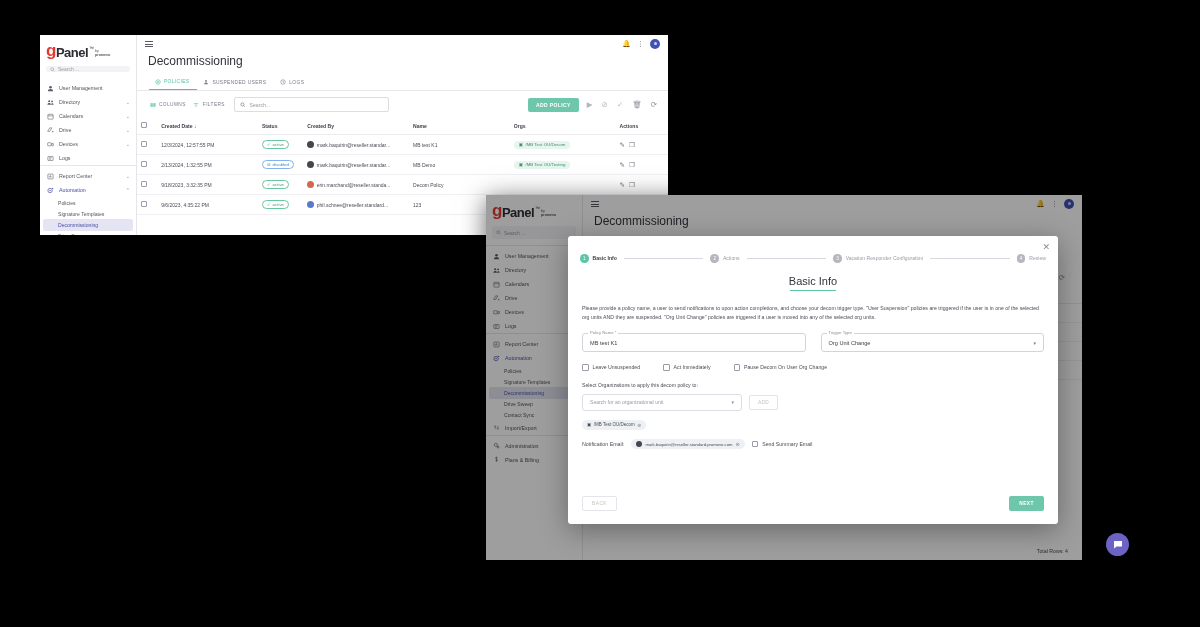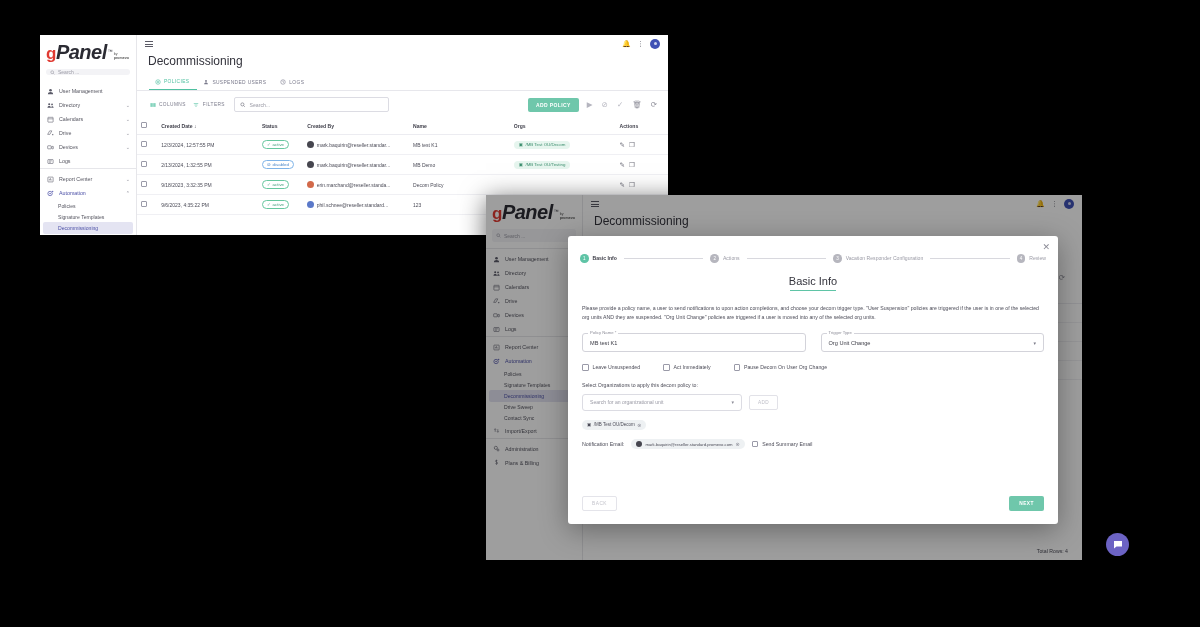--- a/index.html
+++ b/index.html
@@ -32,21 +32,21 @@
 
   
   .sidebar {
     background:#fff; border-right:1px solid #e6e6ea;
     display:flex; flex-direction:column; height:100%;
     flex-shrink:0;
   }
   .logo { padding:7px 0 5px 6px; display:flex; align-items:flex-end; }
   .logo .g { color:#e03a32; font-size:17px; font-weight:700; line-height:1;
              letter-spacing:-.5px; font-family:"Liberation Sans", sans-serif; }
-  .logo .panel { color:#2b2b33; font-size:20px; font-weight:700; line-height:1; letter-spacing:-.5px;font-style:italic; }
+  .logo .panel { color:#2b2b33; font-size:13px; font-weight:700; line-height:1; letter-spacing:-.5px; }
   .logo .tm { color:#2b2b33; font-size:5px; line-height:1; margin-left:1px; margin-bottom:8px; }
   .logo .by { color:#555; font-size:3.6px; line-height:1.1; margin-left:1px; margin-bottom:1px; }
   .logo .by b { display:block; font-weight:700; }
 
   .searchbox {
     margin:2px 6px 6px 6px; height:13px; background:#f3f3f6; border-radius:3px;
     display:flex; align-items:center; gap:3px; padding:0 4px;
   }
   .searchbox .txt { color:#9a9aa5; font-size:5px; }
   .sb-divider { height:1px; background:#e6e6ea; margin:0 0 3px 0; }

